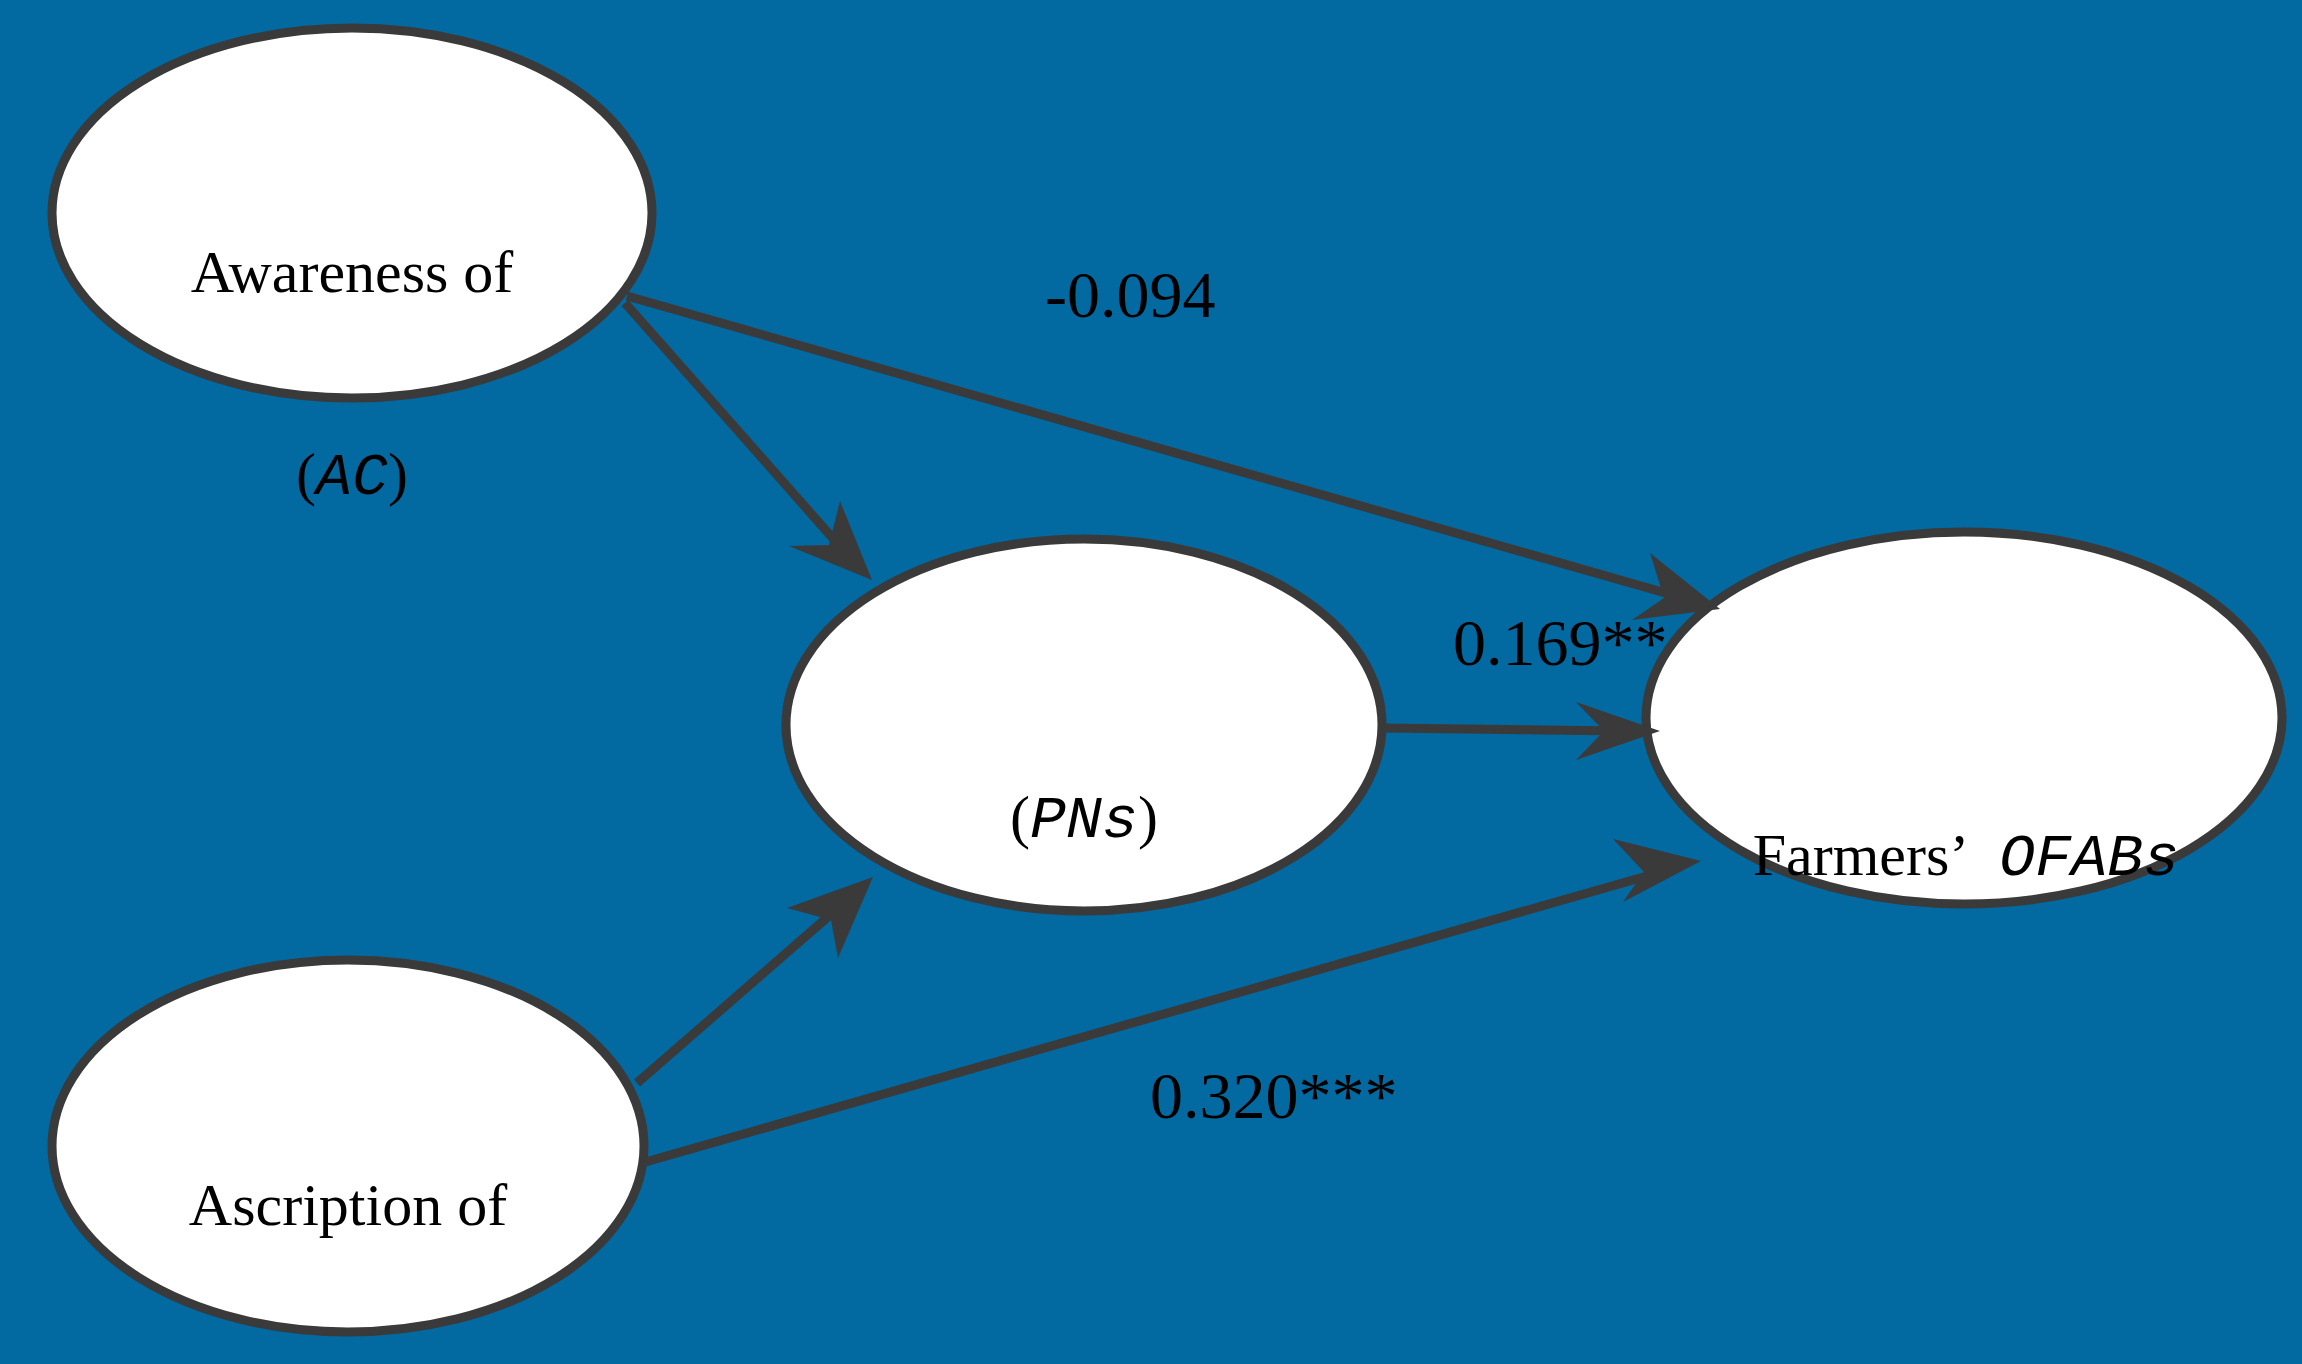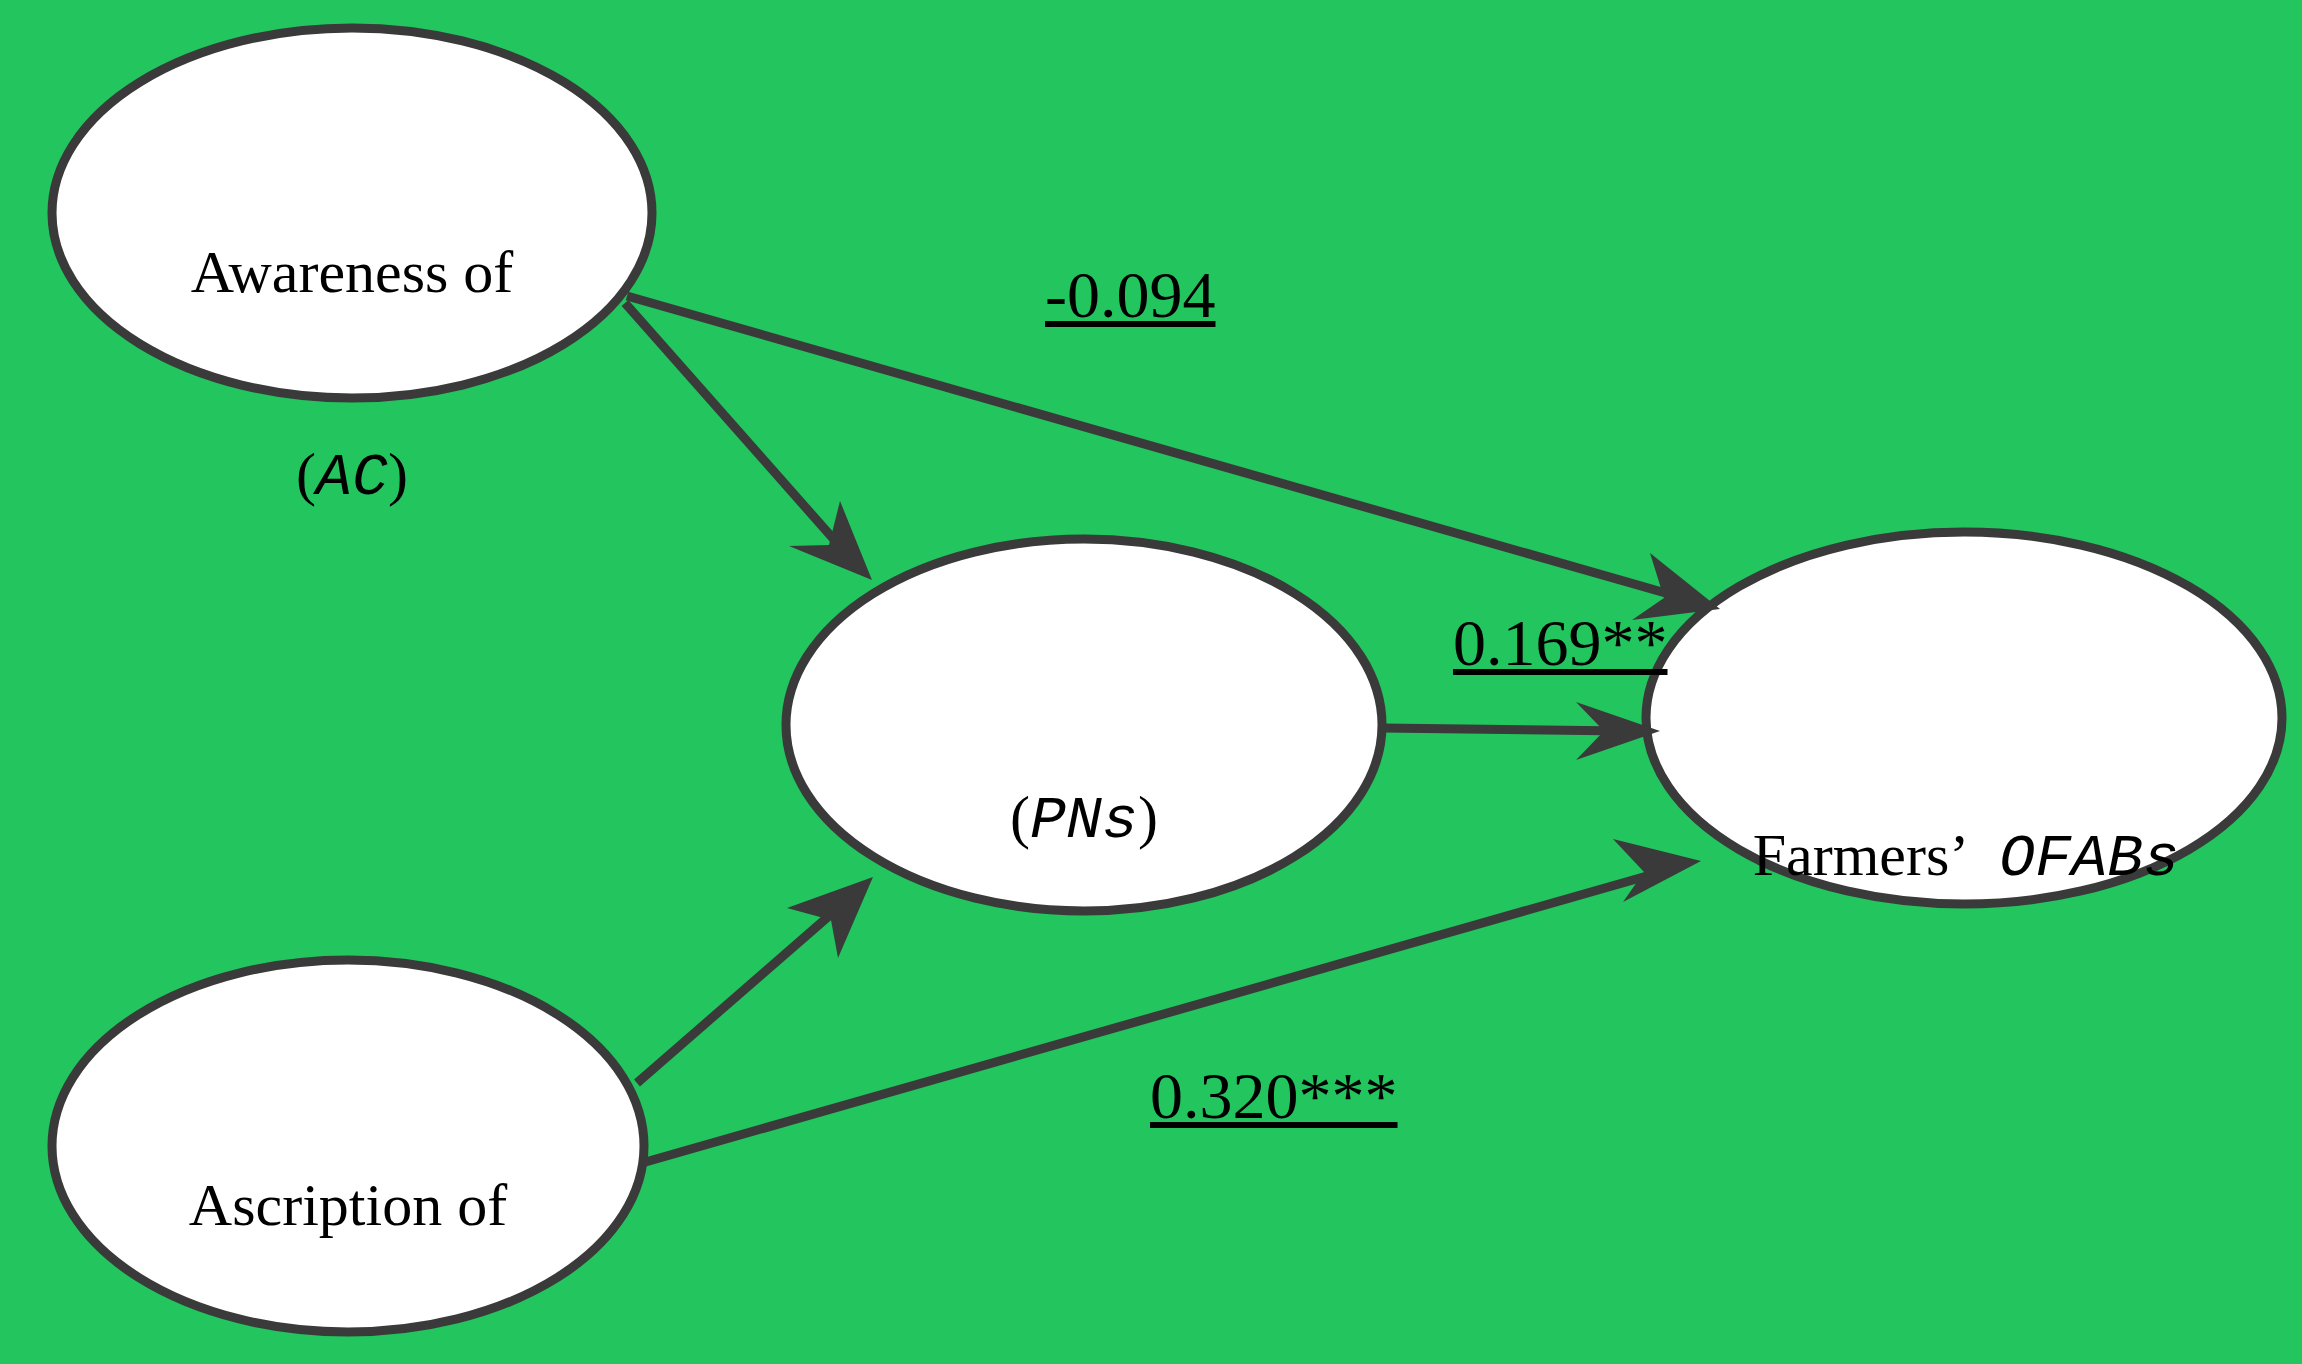--- a/index.html
+++ b/index.html
@@ -4,21 +4,21 @@
 <style>
   html, body {
     margin: 0;
     padding: 0;
     background: #ffffff;
   }
   #diagram-root {
     position: relative;
     width: 2302px;
     height: 1364px;
-    background: #22c55e;
+    background: #0369a1;
     font-family: "Liberation Serif", "DejaVu Serif", serif;
     overflow: hidden;
   }
   svg#path-canvas {
     position: absolute;
     top: 0;
     left: 0;
     width: 2302px;
     height: 1364px;
   }
@@ -49,21 +49,21 @@
     font-style: italic;
     font-family: Liberation Mono, monospace;
   }
   .coef-label {
     position: absolute;
     color: #000000;
     white-space: pre;
     line-height: 1;
   }
   .big-text { font-size: 60px; }
-  .coef-text { font-size: 66px; text-decoration: underline; }
+  .coef-text { font-size: 66px; }
 </style>
 </head>
 <body>
 
 <div id="diagram-root">
 
   <svg id="path-canvas" viewBox="0 0 2302 1364" xmlns="http://www.w3.org/2000/svg">
 
     <ellipse class="node-ellipse" cx="352" cy="213" rx="300" ry="185"></ellipse>
 

